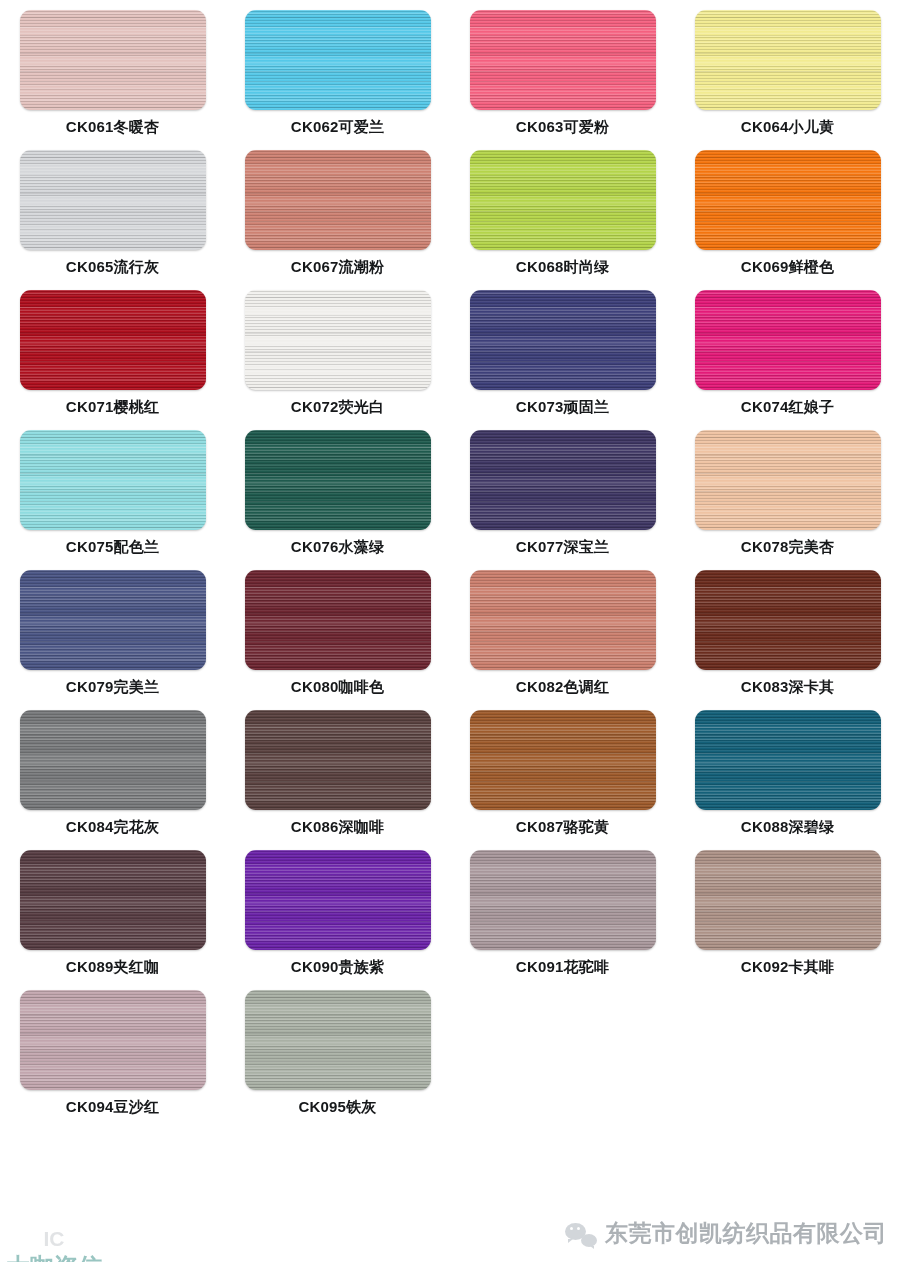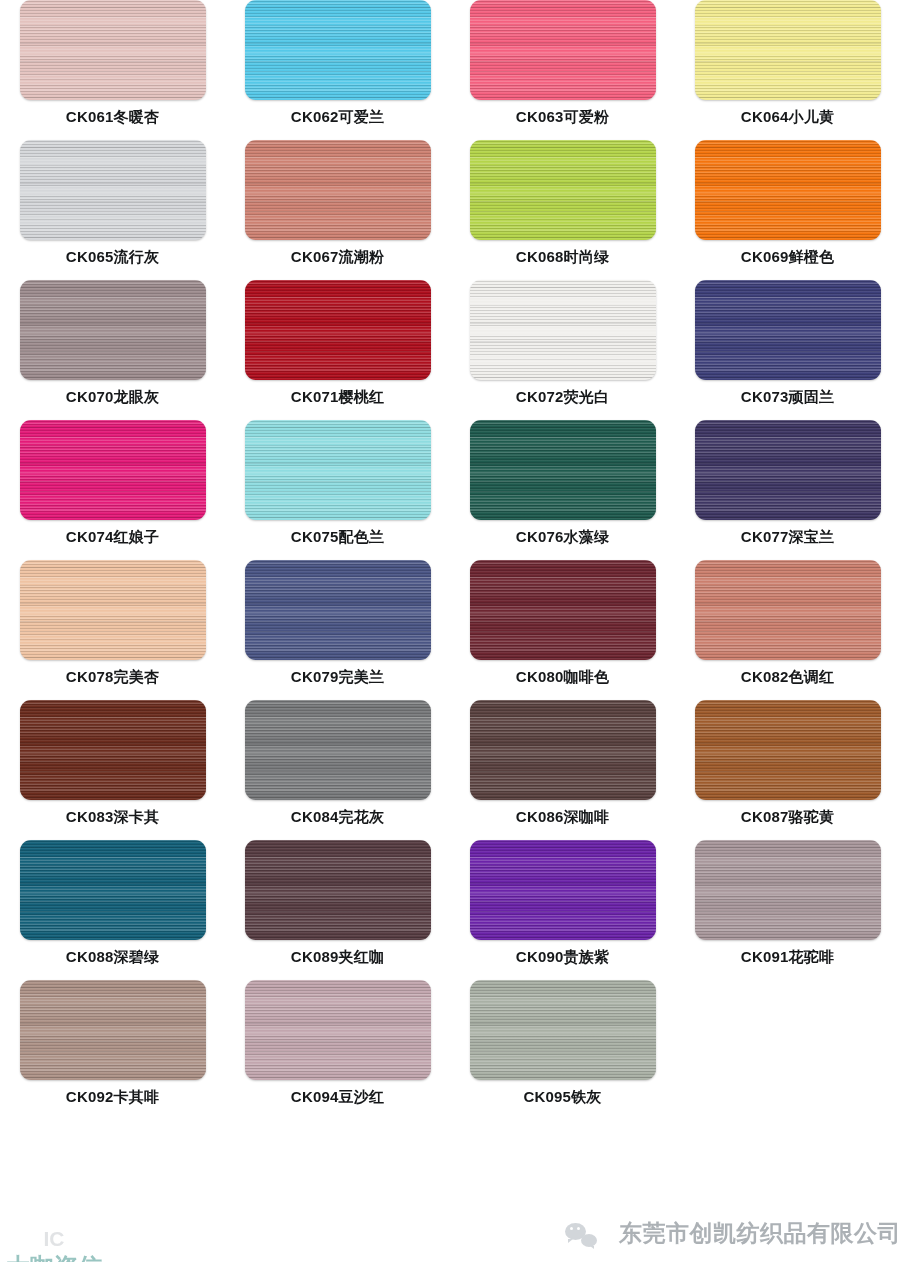--- a/index.html
+++ b/index.html
@@ -22,20 +22,21 @@
     grid-template-rows: repeat(9, 140px);
     width: 900px;
     height: 1260px;
   }
 
   .swatch-cell {
     display: flex;
     flex-direction: column;
     align-items: center;
     justify-content: flex-start;
+    padding-top: 10px;
   }
 
   .swatch-chip {
     width: 186px;
     height: 100px;
     border-radius: 11px;
     position: relative;
     overflow: hidden;
     box-shadow: 0 1px 2px rgba(0,0,0,0.22);
     flex: 0 0 auto;
@@ -87,21 +88,21 @@
     line-height: 1;
   }
 
   
   #brand-footer {
     position: absolute;
     left: 565px;
     top: 1218px;
     display: flex;
     align-items: center;
-    gap: 22px;
+    gap: 8px;
     opacity: 0.82;
     pointer-events: auto;
   }
 
   #brand-footer .brand-text {
     font-size: 23px;
     font-weight: bold;
     color: #9aa0a6;
     letter-spacing: 0.5px;
     white-space: nowrap;
@@ -202,24 +203,20 @@
       <div class="swatch-chip" style="background: rgb(205, 129, 114);"></div>
       <div class="swatch-label">CK067流潮粉</div>
     </div>
     <div class="swatch-cell">
       <div class="swatch-chip" style="background: rgb(180, 212, 74);"></div>
       <div class="swatch-label">CK068时尚绿</div>
     </div>
     <div class="swatch-cell">
       <div class="swatch-chip" style="background: rgb(244, 116, 14);"></div>
       <div class="swatch-label">CK069鲜橙色</div>
-    </div>
-    <div class="swatch-cell">
-      <div class="swatch-chip" style="background: rgb(157, 140, 142);"></div>
-      <div class="swatch-label">CK070龙眼灰</div>
     </div>
     <div class="swatch-cell">
       <div class="swatch-chip" style="background: rgb(174, 15, 30);"></div>
       <div class="swatch-label">CK071樱桃红</div>
     </div>
     <div class="swatch-cell">
       <div class="swatch-chip" style="background: rgb(240, 239, 236);"></div>
       <div class="swatch-label">CK072荧光白</div>
     </div>
     <div class="swatch-cell">

